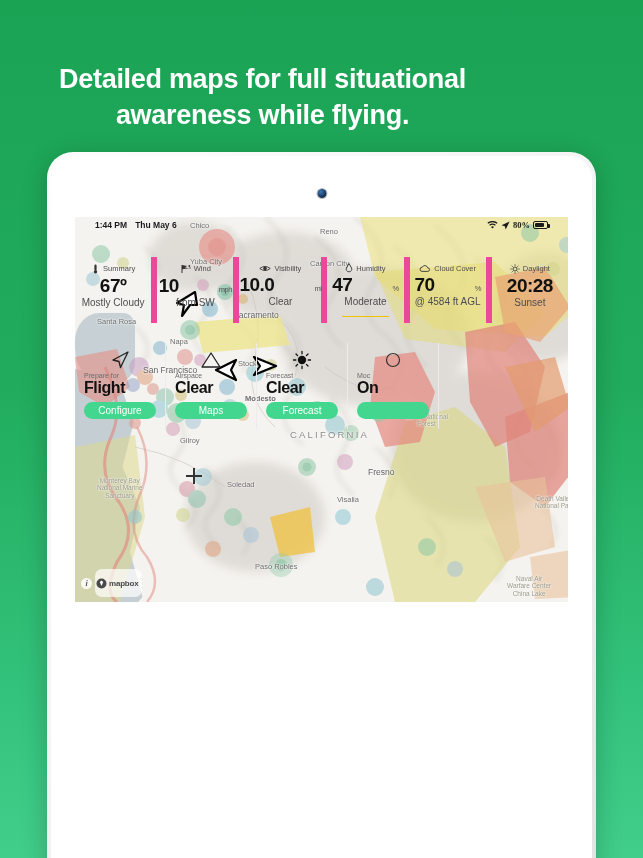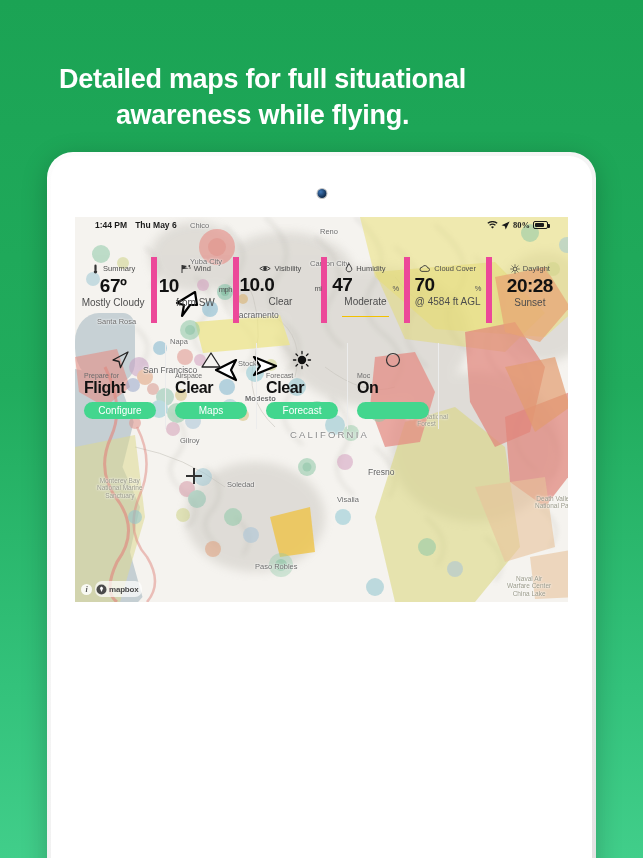--- a/index.html
+++ b/index.html
@@ -89,21 +89,21 @@
     position:absolute; left:6px; bottom:5px; display:flex; align-items:center; gap:3px;
     z-index:4;
   }
   .mb-i {
     width:11px; height:11px; border-radius:50%; background:rgba(255,255,255,.85);
     color:#555; font-size:8px; font-style:italic; font-family:"Liberation Serif",serif;
     display:flex; align-items:center; justify-content:center; font-weight:bold;
   }
   .mb-logo {
     display:flex; align-items:center; gap:2px;
-    background:rgba(255,255,255,.7); border-radius:7px; padding:0 4px 0 1px; height:16px;
+    background:rgba(255,255,255,.7); border-radius:7px; padding:0 4px 0 1px; height:28px;
   }
   .mb-logo span { font-size:8px; font-weight:bold; color:#4a4a4a; letter-spacing:-.2px; }
 
   
   .fc-head {
     height:25px; display:flex; align-items:center; padding:0 9px;
     border-bottom:0px solid #e5e5e5; background:#fff;
   }
   .fc-title { font-size:10.5px; font-weight:bold; color:#1b1b1b; }
   .fc-sub { font-size:7.5px; color:#7d7d7d; margin-left:6px; }

